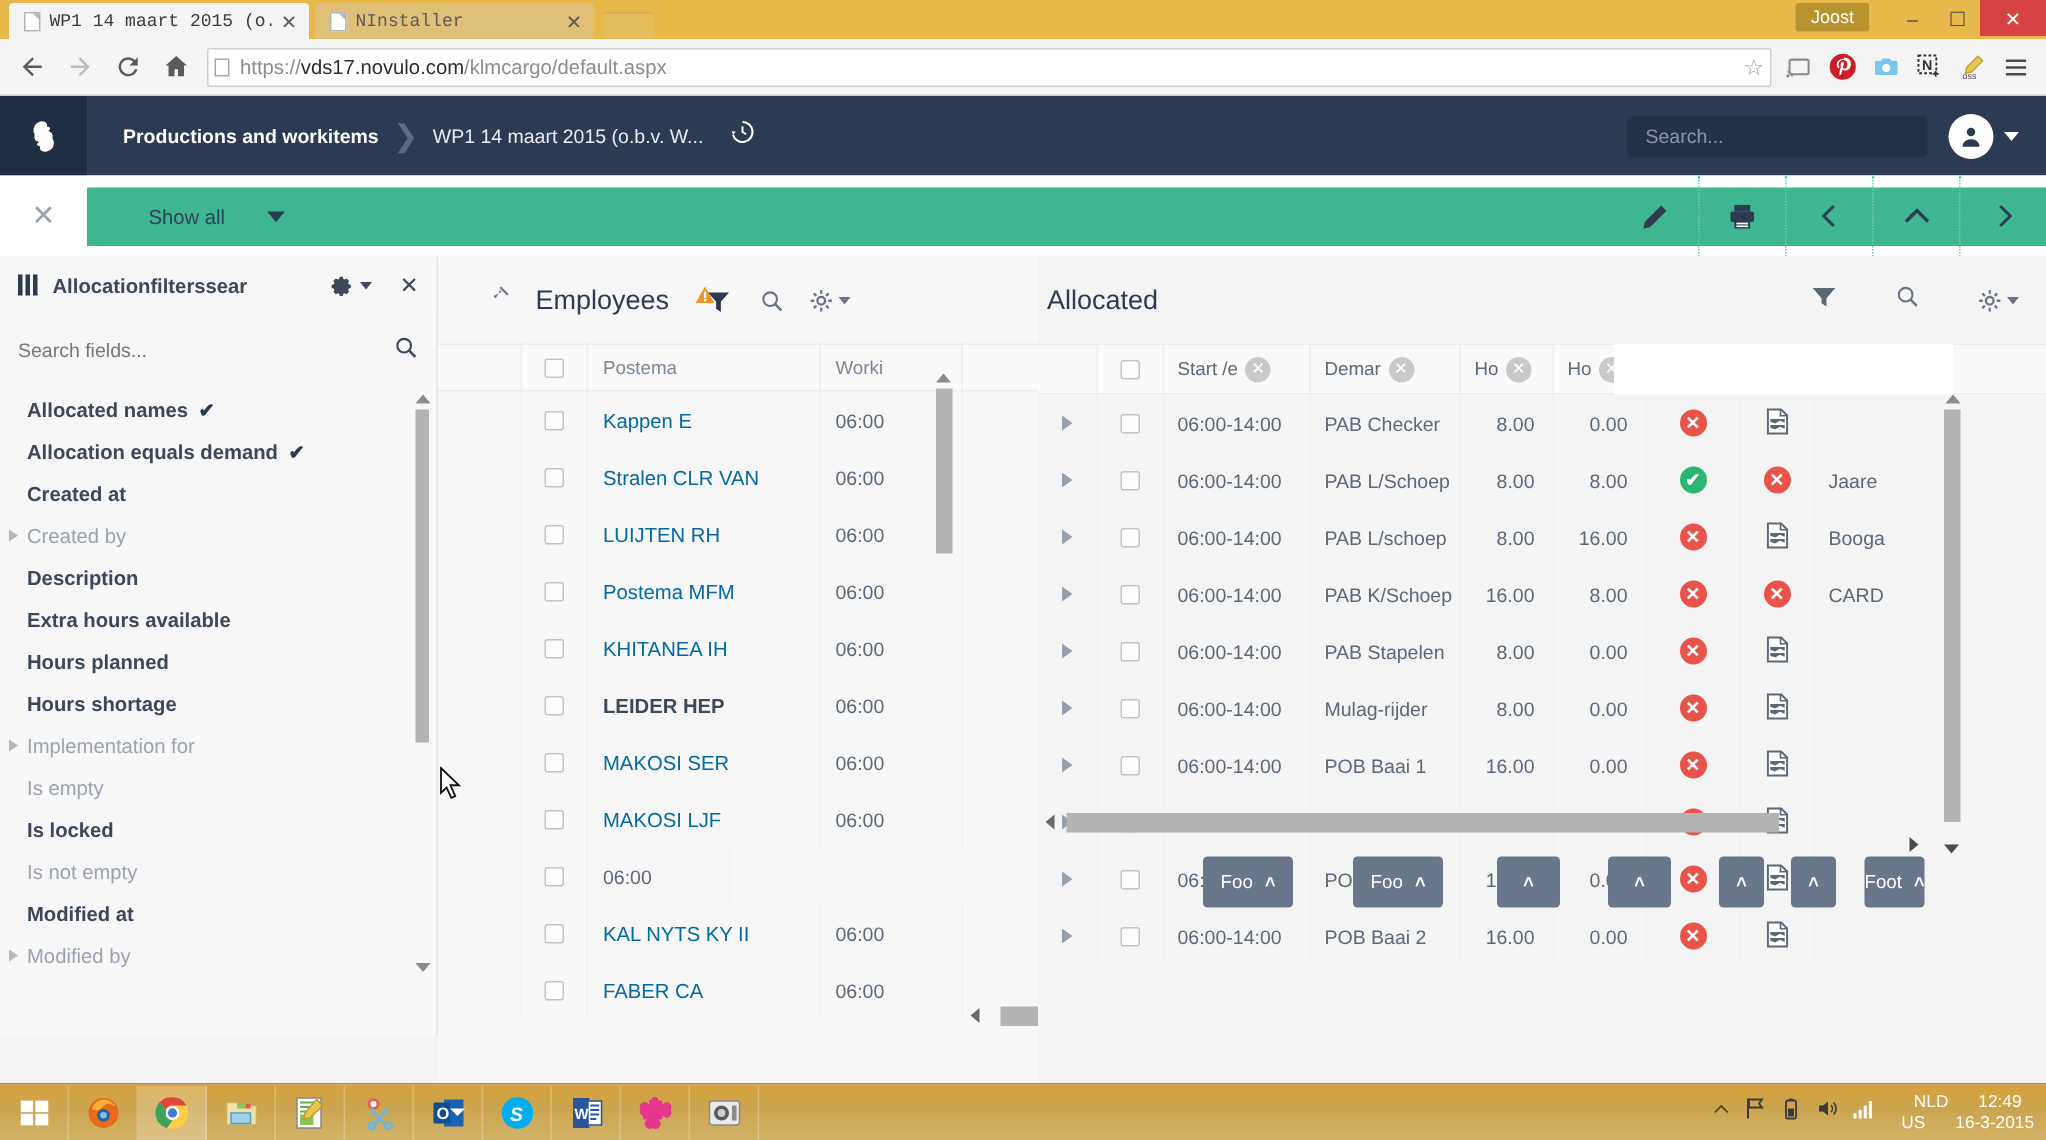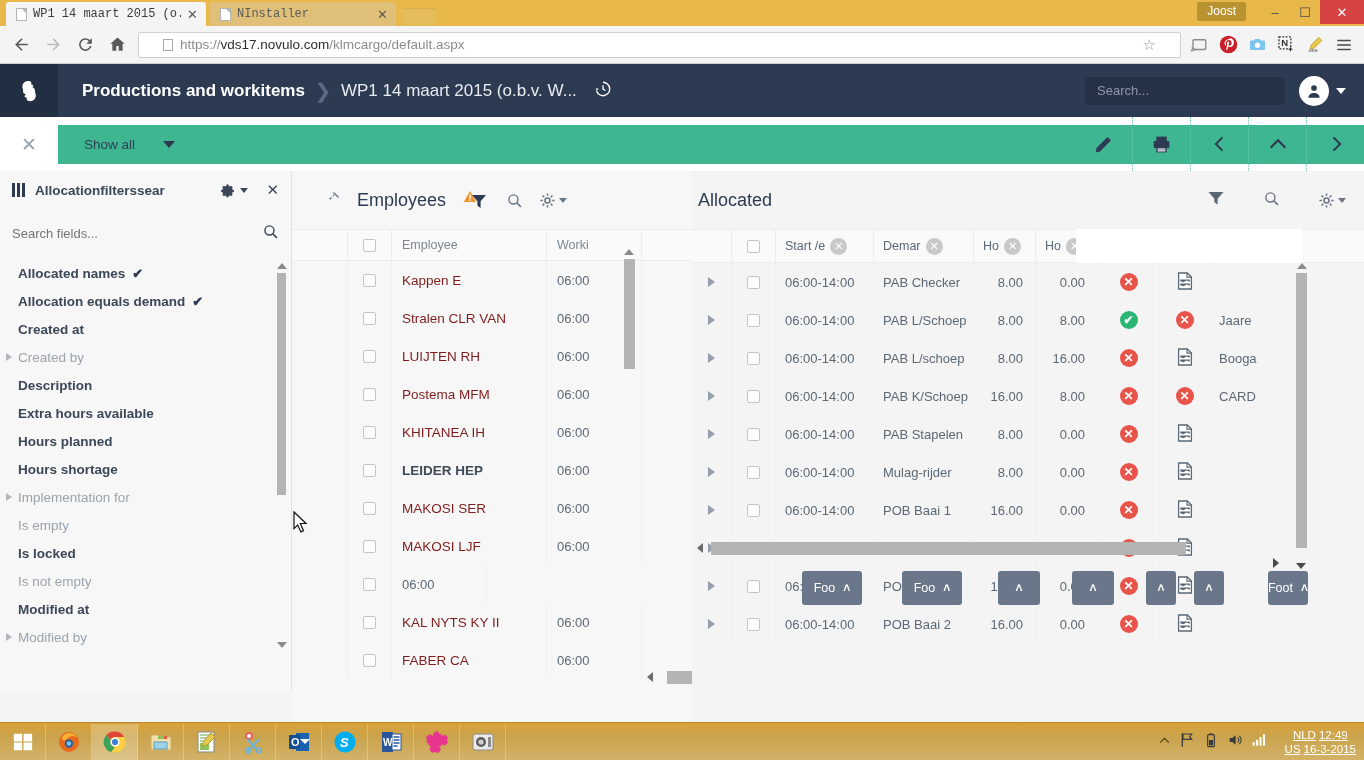--- a/index.html
+++ b/index.html
@@ -96,21 +96,21 @@
   }
   .nav-btn.disabled { color: #bdbdbd; }
   .omnibox {
     flex: 1;
     height: 26px;
     background: #fff;
     border: 1px solid #d0d0d0;
     border-radius: 2px;
     display: flex;
     align-items: center;
-    padding: 0 24px;
+    padding: 0 4px;
     gap: 7px;
     margin: 0 6px 0 4px;
   }
   .omnibox-doc {
     width: 10px; height: 12px;
     border: 1px solid #a9a9a9;
     background: #fff;
     flex: none;
   }
   .omnibox-url { font-size: 13.5px; color: #8c8c8c; flex: 1; }
@@ -126,21 +126,21 @@
     background: #2c3a52;
     display: flex;
     align-items: center;
   }
   .logo-box {
     width: 58px; height: 53px;
     background: #222e41;
     display: flex; align-items: center; justify-content: center;
   }
   .breadcrumb { display: flex; align-items: center; gap: 0; flex: 1; padding-left: 24px; }
-  .crumb { color: #ffffff; font-size: 17px; font-weight: bold; white-space: nowrap; }
+  .crumb { color: #ffffff; font-size: 13px; font-weight: bold; white-space: nowrap; }
   .crumb.secondary { font-weight: normal; color: #e9ecf1; }
   .crumb-sep {
     width: 36px; text-align: center;
     color: #5b6a85; font-size: 20px; font-weight: 300;
   }
   .hist-icon { margin-left: 16px; color: #fff; }
   .app-search {
     width: 200px; height: 28px;
     background: #253146;
     border-radius: 4px;
@@ -161,21 +161,21 @@
   .subbar-close {
     width: 58px; height: 54px;
     display: flex; align-items: center; justify-content: center;
     color: #9aa3b0; font-size: 19px;
     background: #ffffff;
   }
   .subbar-teal {
     flex: 1; height: 39px;
     background: #3fb692;
     display: flex; align-items: center;
-    padding-left: 26px;
+    padding-left: 41px;
   }
   .showall {
     display: flex; align-items: center; gap: 28px;
     color: #2f4256; font-size: 13.5px;
   }
   .caret-dark { width: 0; height: 0; border-left: 6px solid transparent; border-right: 6px solid transparent; border-top: 7px solid #2c3a52; }
   .subbar-actions { margin-left: auto; display: flex; align-items: center; height: 54px; }
   .subbar-act {
     width: 58px; height: 54px;
     display: flex; align-items: center; justify-content: center;
@@ -279,21 +279,21 @@
     font-size: 12.5px; color: #7b8794;
   }
   .gh-cell { display: flex; align-items: center; height: 32px; border-right: 1px solid #ececec; padding-left: 10px; }
   .gcell { display: flex; align-items: center; height: 38px; border-right: 1px solid #f0f0f0; padding-left: 10px; }
   .grid-row { display: flex; height: 38px; align-items: center; font-size: 13px; color: #5b6875; }
   .cb {
     width: 13px; height: 13px;
     border: 1px solid #c4c4c4; border-radius: 2px;
     background: #fdfdfd;
   }
-  .emp-name { font-size: 13.5px; color: #7f1d1d; }
+  .emp-name { font-size: 13.5px; color: #0369a1; }
   .emp-name.bold { font-weight: bold; color: #3f4a57; }
 
   
   .alloc-pane {
     position: absolute; left: 692px; top: 0;
     width: 672px; height: 553px;
     background: #f4f4f4;
   }
   .alloc-head {
     height: 58px; display: flex; align-items: center;
@@ -367,21 +367,21 @@
   .tb-item.active { background: rgba(255,255,255,0.22); }
   .tray {
     margin-left: auto; display: flex; align-items: center; gap: 11px;
     padding-right: 8px; color: #4a3a12;
   }
   .tray-clock {
     display: flex; flex-direction: column;
     align-items: center; font-size: 11.5px; color: #fff;
     line-height: 14px; margin-left: 6px;
   }
-  .tray-clock .row2 { display: flex; gap: 3px; text-decoration: underline; }
+  .tray-clock .row2 { display: flex; gap: 20px; }
   .tray-left { display: flex; gap: 8px; align-items: center; }
   .cursor {
     position: absolute; z-index: 60;
     pointer-events: none;
   }
 </style>
 </head>
 <body>
 
 <div class="browser-tabstrip">
@@ -662,21 +662,21 @@
               <path d="M12 2v3.4M12 18.6V22M2 12h3.4M18.6 12H22M5 5l2.4 2.4M16.6 16.6L19 19M19 5l-2.4 2.4M7.4 16.6L5 19" stroke="#6b7684" stroke-width="2.2"></path>
             </svg>
           <span class="caret-dark" style="border-top-color:#6b7684;border-left-width:4px;border-right-width:4px;border-top-width:5px;"></span>
         </span>
       </div>
       <div class="grid-head">
         <div class="gh-cell" style="width:56px"></div>
         <div class="gh-cell" style="width:44px;justify-content:center;padding-left:0">
           <span class="cb"></span>
         </div>
-        <div class="gh-cell" style="width:155px">Employee</div>
+        <div class="gh-cell" style="width:155px">Postema</div>
         <div class="gh-cell" style="width:95px">Worki</div>
         <div class="gh-cell" style="width:50px;border-right:none"></div>
       </div>
       <div id="emp-rows">
           <div class="grid-row">
             <div class="gcell" style="width:56px"></div>
             <div class="gcell" style="width:44px;justify-content:center;padding-left:0">
               <span class="cb"></span>
             </div>
             <div class="gcell" style="width:155px">
@@ -1249,21 +1249,21 @@
           </div>
           <div class="foot-btn" style="width: 42px; margin-left: 32px;">
             <span class="up-caret">˄</span>
           </div>
           <div class="foot-btn" style="width: 30px; margin-left: 32px;">
             <span class="up-caret">˄</span>
           </div>
           <div class="foot-btn" style="width: 30px; margin-left: 18px;">
             <span class="up-caret">˄</span>
           </div>
-          <div class="foot-btn" style="width: 40px; margin-left: 44px;">
+          <div class="foot-btn" style="width: 40px; margin-left: 19px;">
             <span>Foot</span>
             <span class="up-caret">˄</span>
           </div>
         </div>
     </div>
 
     <span class="cursor" style="left:293px;top:340px;">
       <svg width="16" height="24" viewBox="0 0 16 24">
           <path d="M1 1l12 11.5H7.3l3.2 7.2-2.6 1.2L4.7 14 1 17.6z" fill="#fff" stroke="#111" stroke-width="1.2"></path>
         </svg>

